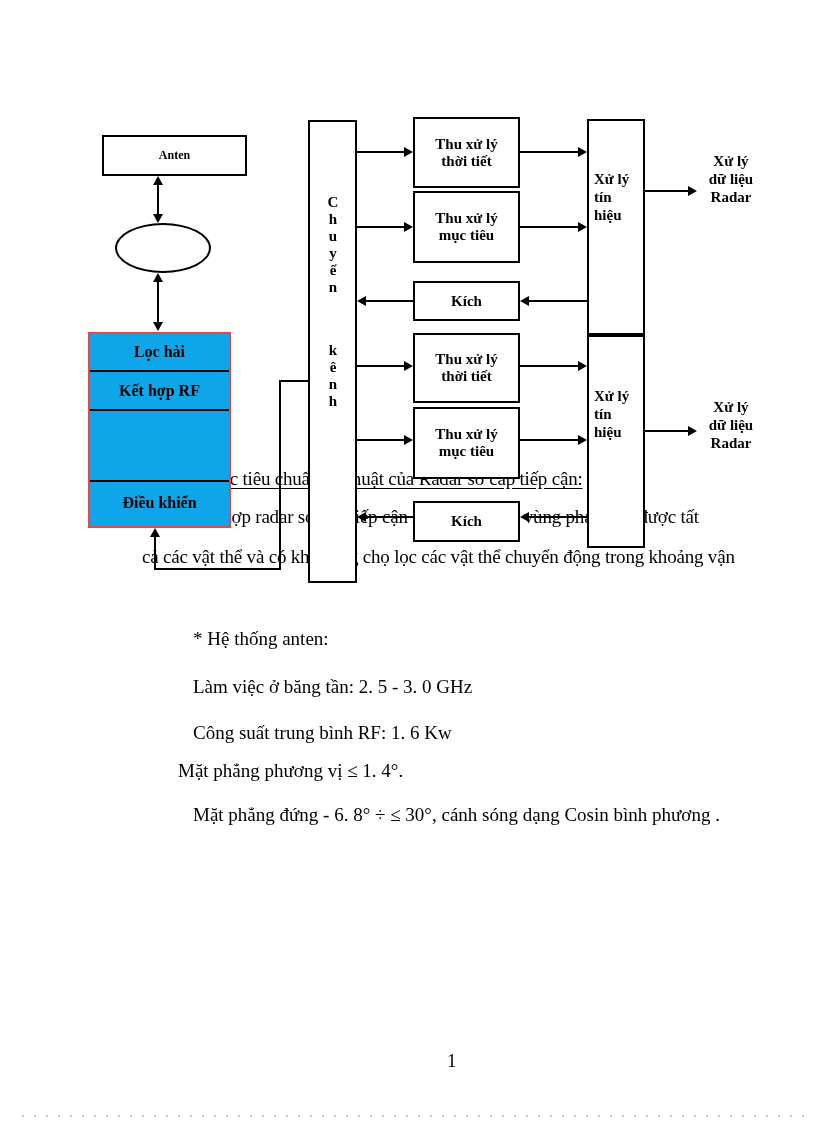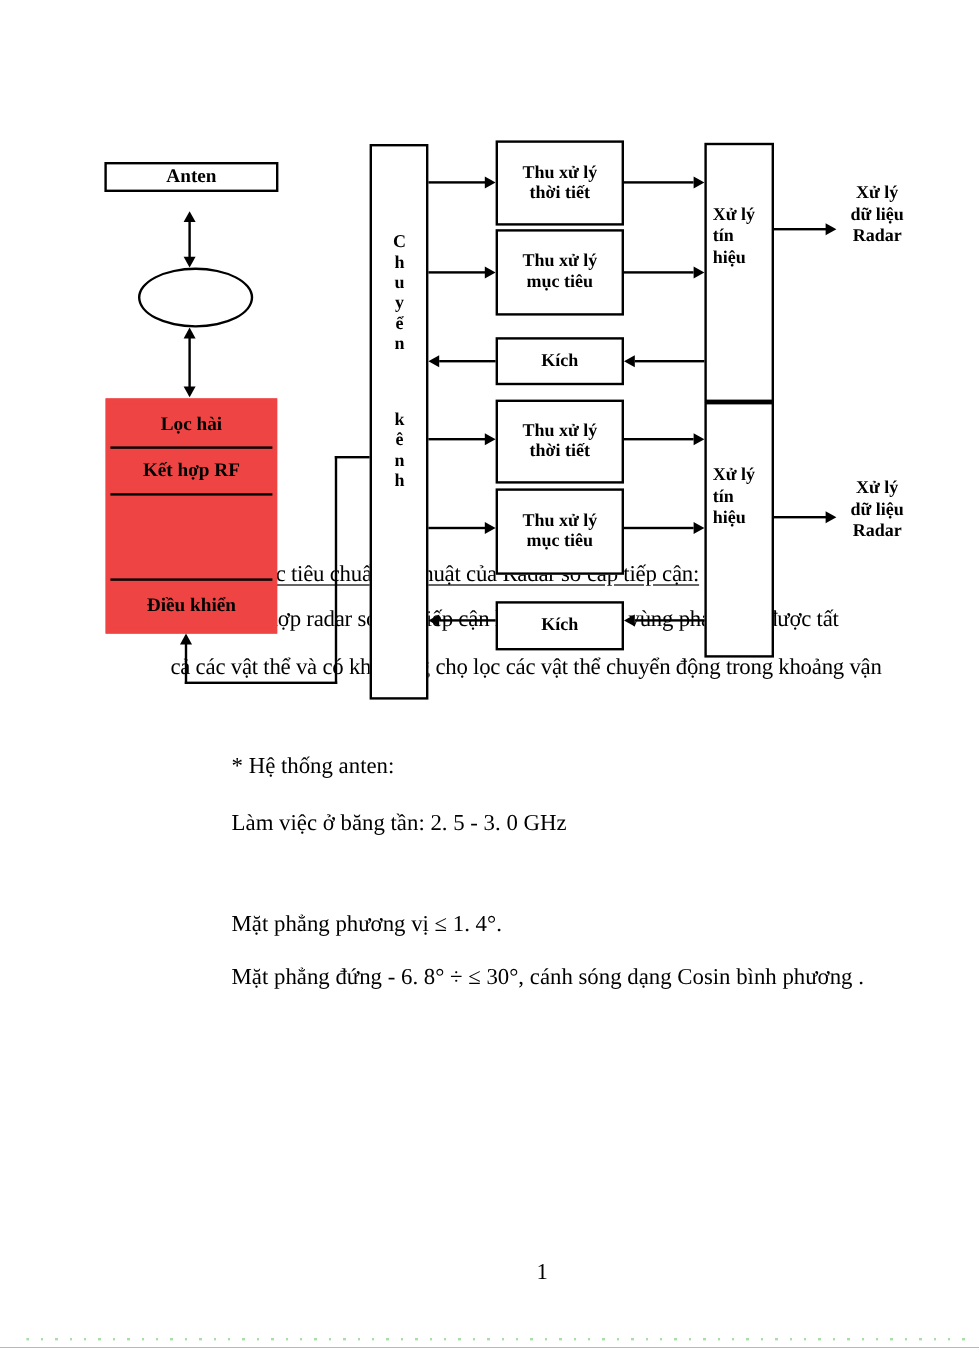--- a/index.html
+++ b/index.html
@@ -12,21 +12,21 @@
   .otext.underlined{text-decoration:underline;text-underline-offset:3px;}
   .spec{position:absolute;z-index:1;font-size:19px;white-space:nowrap;}
   
   .dbox{
     position:absolute;z-index:2;background:#fff;border:2px solid #000;box-sizing:border-box;
     display:flex;align-items:center;justify-content:center;text-align:center;
     font-weight:bold;font-size:15px;line-height:17px;
   }
   .dbox.col{flex-direction:column;}
   .ellipse{position:absolute;z-index:2;background:#fff;border:2px solid #000;box-sizing:border-box;border-radius:50%;}
-  .stack{position:absolute;z-index:2;background:#ef4444;border:4px solid #ef4444;box-sizing:border-box;}
+  .stack{position:absolute;z-index:2;background:#0ea5e9;border:2px solid #ef4444;box-sizing:border-box;}
   .stack .row{box-sizing:border-box;display:flex;align-items:center;justify-content:center;
     font-weight:bold;font-size:16px;}
   .stack .row.bb{border-bottom:2px solid #000;}
   .cells{display:flex;align-items:stretch;}
   .cells .cell{box-sizing:border-box;}
   .cells .cell.br{border-right:2px solid #000;}
   .vbox{position:absolute;z-index:2;background:#fff;border:2px solid #000;box-sizing:border-box;}
   .vword{writing-mode:vertical-rl;text-orientation:upright;font-weight:bold;font-size:15px;
     letter-spacing:1px;display:block;margin:0 auto;}
   .siglabel{position:absolute;z-index:3;font-weight:bold;font-size:15px;line-height:18px;white-space:nowrap;}
@@ -44,21 +44,21 @@
 </style>
 </head>
 <body>
 
 <div class="page">
 
   <div class="otext underlined" style="left:209px;top:468px">Các tiêu chuẩn kỹ thuật của Radar sơ cấp tiếp cận:</div>
   <div class="otext" style="left:197px;top:506px">Tổ hợp radar sơ cấp tiếp cận làm việc trong vùng phát hiện được tất</div>
   <div class="otext" style="left:142px;top:546px">cả các vật thể và có khả năng chọ lọc các vật thể chuyển động trong khoảng vận</div>
 
-  <div class="dbox" style="left:87px;top:135px;width:145px;height:25px;font-size:16px">
+  <div class="dbox" style="left:102px;top:135px;width:145px;height:41px;font-size:12px">
     <span>Anten</span>
   </div>
   <div class="ellipse" style="left:115px;top:223px;width:96px;height:50px"></div>
 
   <div class="ah u" style="left:153px;top:176px"></div>
   <div class="ln" style="left:157px;top:184px;width:2px;height:31px"></div>
   <div class="ah d" style="left:153px;top:214px"></div>
 
   <div class="ah u" style="left:153px;top:273px"></div>
   <div class="ln" style="left:157px;top:281px;width:2px;height:42px"></div>
@@ -168,19 +168,20 @@
   <div class="ln" style="left:366px;top:516px;width:47px;height:2px"></div>
 
   <div class="ln" style="left:279px;top:380px;width:29px;height:2px"></div>
   <div class="ln" style="left:279px;top:380px;width:2px;height:190px"></div>
   <div class="ln" style="left:154px;top:568px;width:127px;height:2px"></div>
   <div class="ln" style="left:154px;top:536px;width:2px;height:34px"></div>
   <div class="ah u" style="left:150px;top:528px"></div>
 
   <div class="spec" style="left:193px;top:628px">* Hệ thống anten:</div>
   <div class="spec" style="left:193px;top:676px">Làm việc ở băng tần: 2. 5 - 3. 0 GHz</div>
-  <div class="spec" style="left:193px;top:760px">Mặt phẳng phương vị ≤ 1. 4°.</div>
+  <div class="spec" style="left:193px;top:722px">Công suất trung bình RF: 1. 6 Kw</div>
+  <div class="spec" style="left:178px;top:760px">Mặt phẳng phương vị ≤ 1. 4°.</div>
   <div class="spec" style="left:193px;top:804px">Mặt phẳng đứng - 6. 8° ÷ ≤ 30°, cánh sóng dạng Cosin bình phương .</div>
 
   <div class="pageno" style="left:447px;top:1050px">1</div>
   <div class="dotline" style="left:22px;top:1115px;width:790px"></div>
 
 </div>
 
 </body></html>

